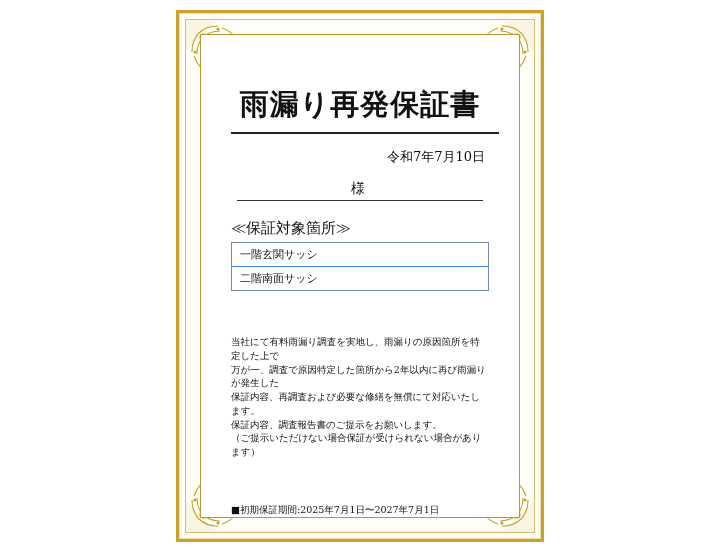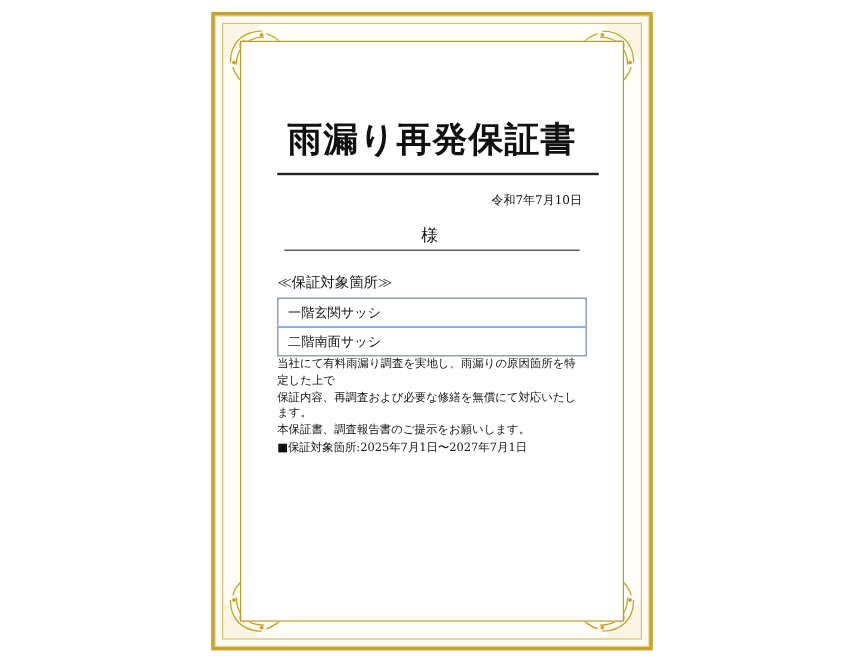--- a/index.html
+++ b/index.html
@@ -76,51 +76,51 @@
     color: #111;
   }
   
   .title {
     text-align: center;
     font-family: "DejaVu Serif", serif;
     font-weight: bold;
     font-size: 29px;
     letter-spacing: 1px;
     color: #111;
-    margin-top: 36px;
+    margin-top: 24px;
     position: relative;
   }
   .title-rule {
     width: 268px;
     height: 2px;
     background: #222;
     margin: 7px auto 0 auto;
   }
   .date-line {
     text-align: right;
     font-family: "DejaVu Serif", serif;
-    font-size: 10px;
+    font-size: 13px;
     margin-top: 14px;
     padding-right: 4px;
   }
   .addressee {
     text-align: center;
     font-family: "DejaVu Serif", serif;
     font-size: 14px;
     margin-top: 14px;
     padding-right: 4px;
   }
   .addressee-rule {
     width: 246px;
     height: 1px;
     background: #333;
     margin: 2px auto 0 auto;
   }
   .sec-head {
-    font-size: 12px;
+    font-size: 15px;
     font-family: "DejaVu Serif", serif;
     margin-top: 18px;
     margin-bottom: 4px;
     color: #111;
   }
   .box-list {
     border: 1px solid #7a8aa0;
     box-sizing: border-box;
   }
   .box-row {
@@ -129,21 +129,21 @@
     padding: 4px 8px;
     border-bottom: 1px solid #3b82f6;
   }
   .box-row:last-child { border-bottom: none; }
   .body-line {
     font-size: 9.5px;
     font-family: "DejaVu Serif", serif;
     line-height: 1.45;
     color: #111;
   }
-  .block { margin-bottom: 1px; }
+  .block { margin-bottom: 1px; margin-top: 44px; }
 </style>
 </head>
 <body>
 
 <div id="page">
   <div class="cert-outer">
     <div class="cert-mid">
 
       <svg class="corner tl" viewBox="0 0 58 58">
         <g fill="none" stroke="#c9a227" stroke-width="1.1">
@@ -206,25 +206,27 @@
           <div class="addressee-rule"></div>
 
           <div class="sec-head">≪保証対象箇所≫</div>
           <div class="box-list">
             <div class="box-row">一階玄関サッシ</div>
             <div class="box-row">二階南面サッシ</div>
           </div>
 
           <div class="block">
             <div class="body-line">当社にて有料雨漏り調査を実地し、雨漏りの原因箇所を特定した上で</div>
+            <div class="body-line">万が一、調査で原因特定した箇所から2年以内に再び雨漏りが発生した</div>
             <div class="body-line">保証内容、再調査および必要な修繕を無償にて対応いたします。</div>
-            <div class="body-line">本保証書、調査報告書のご提示をお願いします。</div>
+            <div class="body-line">保証内容、調査報告書のご提示をお願いします。</div>
+            <div class="body-line">（ご提示いただけない場合保証が受けられない場合があります）</div>
           </div>
 
           <div class="block">
-            <div class="body-line">■保証対象箇所:2025年7月1日〜2027年7月1日</div>
+            <div class="body-line">■初期保証期間:2025年7月1日〜2027年7月1日</div>
           </div>
 
         </div>
       </div>
     </div>
   </div>
 </div>
 
 </body></html>

